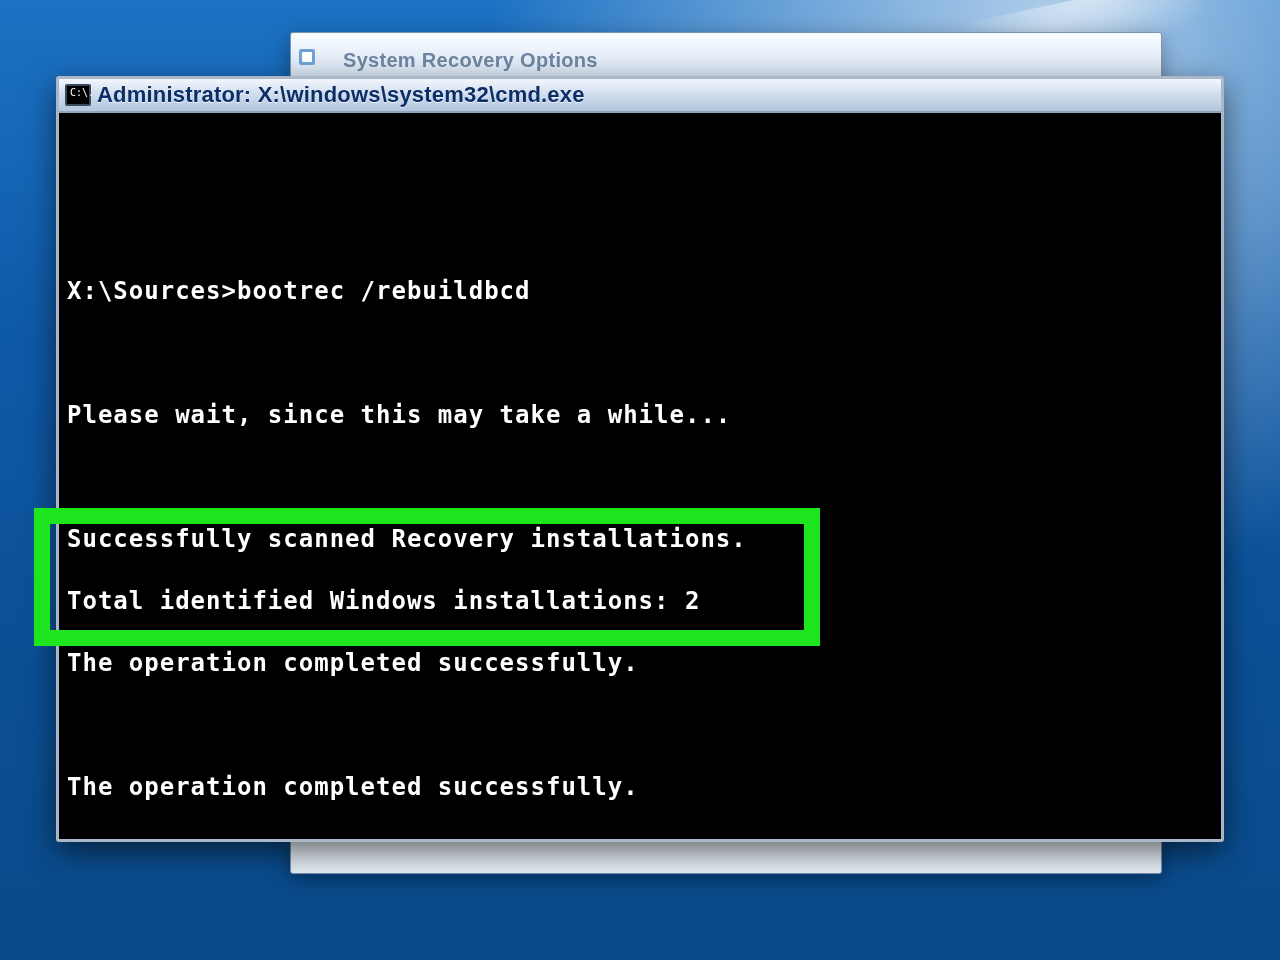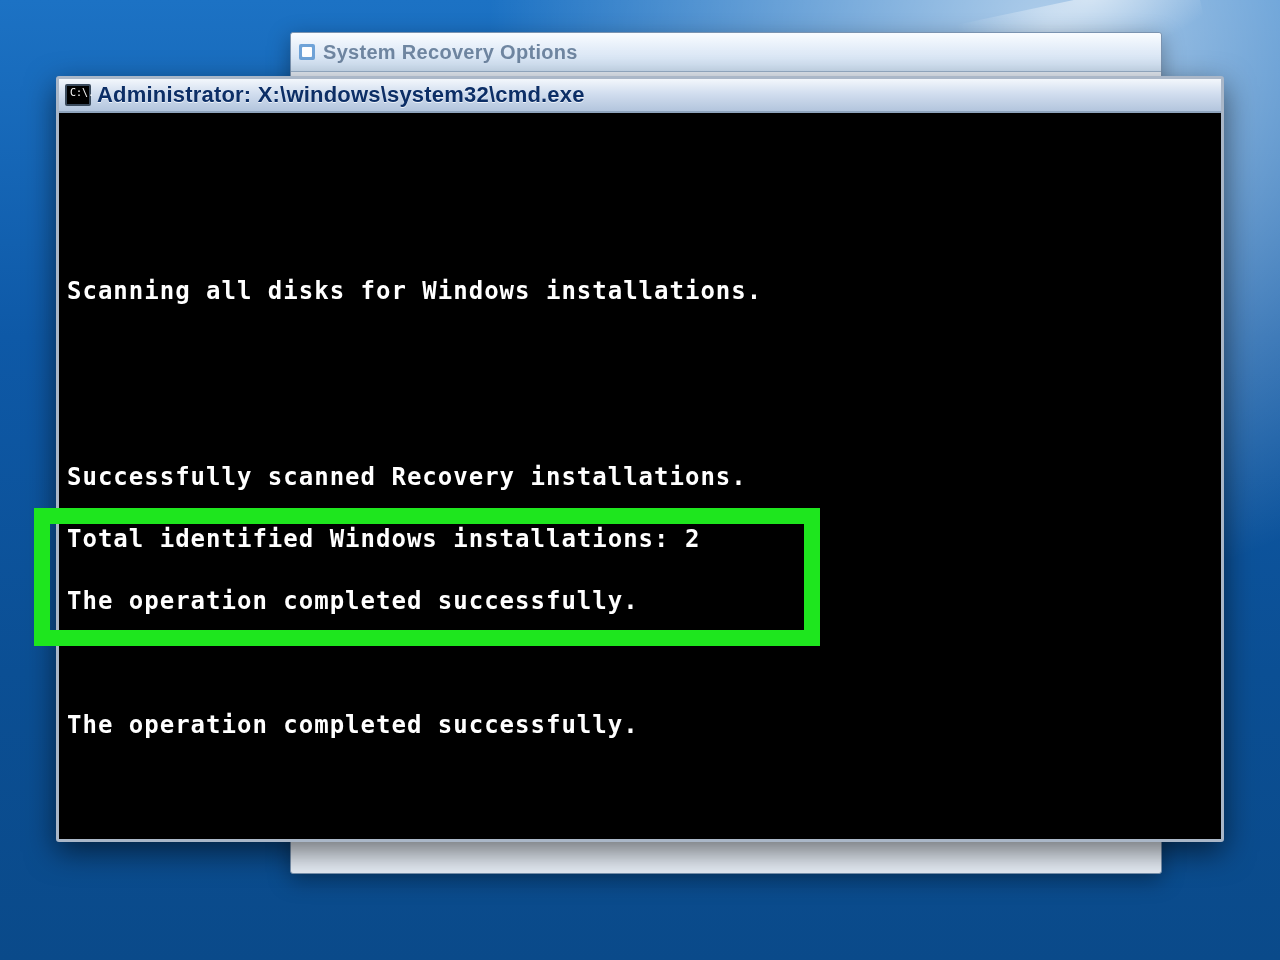--- a/index.html
+++ b/index.html
@@ -13,21 +13,21 @@
   .streak{position:absolute;top:0;right:70px;width:260px;height:120px;
     background:radial-gradient(ellipse 200px 90px at 60% 0%, rgba(255,255,255,.55), rgba(255,255,255,0) 70%);
     transform:rotate(-12deg);pointer-events:none;}
   
   .bgwin{
     position:absolute;left:290px;top:32px;width:870px;height:840px;
     background:#e7eef7;border:1px solid #7a93b0;border-radius:3px;box-shadow:0 6px 22px rgba(0,0,0,.35);
   }
   .bgwin .tb{
     height:30px;background:linear-gradient(180deg,#f9fcff 0%,#e5eef9 40%,#cddff2 100%);
-    border-bottom:1px solid #9cb3cc;display:flex;align-items:center;padding:4px 8px;border-radius:3px 3px 0 0;
+    border-bottom:1px solid #9cb3cc;display:flex;align-items:flex-start;padding:16px 8px;border-radius:3px 3px 0 0;gap:20px;
   }
   .bgwin .tb .ico{width:16px;height:16px;margin-right:8px;background:#6fa3d8;border-radius:2px;position:relative;}
   .bgwin .tb .ico:before{content:"";position:absolute;inset:3px;background:#fff;border-radius:1px;}
   .bgwin .tb .title{color:#6f86a1;font-size:20px;font-weight:600;letter-spacing:.3px;}
   
   .cmdwin{
     position:absolute;left:56px;top:76px;width:1162px;height:760px;
     border:3px solid #aab7c8;border-radius:3px;box-shadow:0 10px 30px rgba(0,0,0,.55);
     background:#000;
   }
@@ -68,22 +68,23 @@
 <div class="cmdwin">
   <div class="tb">
     <div class="ico">
         <span>C:\.</span>
       </div>
     <div class="title">Administrator: X:\windows\system32\cmd.exe</div>
   </div>
   <div class="terminal">
 <div class="blank"></div>
 <div class="blank"></div>
-<div>Scanning all disks for Windows installations.</div>
+<div>X:\Sources&gt;bootrec /rebuildbcd</div>
 <div class="blank"></div>
+<div>Please wait, since this may take a while...</div>
 <div class="blank"></div>
 <div>Successfully scanned Recovery installations.</div>
 <div>Total identified Windows installations: 2</div>
 <div>The operation completed successfully.</div>
 <div class="blank"></div>
 <div>The operation completed successfully.</div>
 
 
 
 

